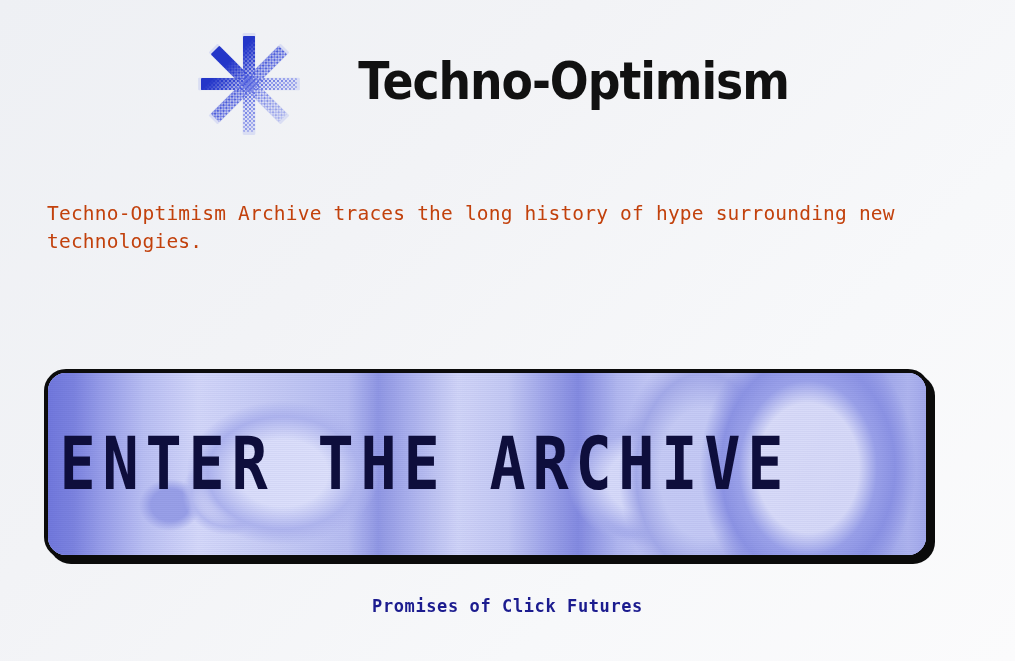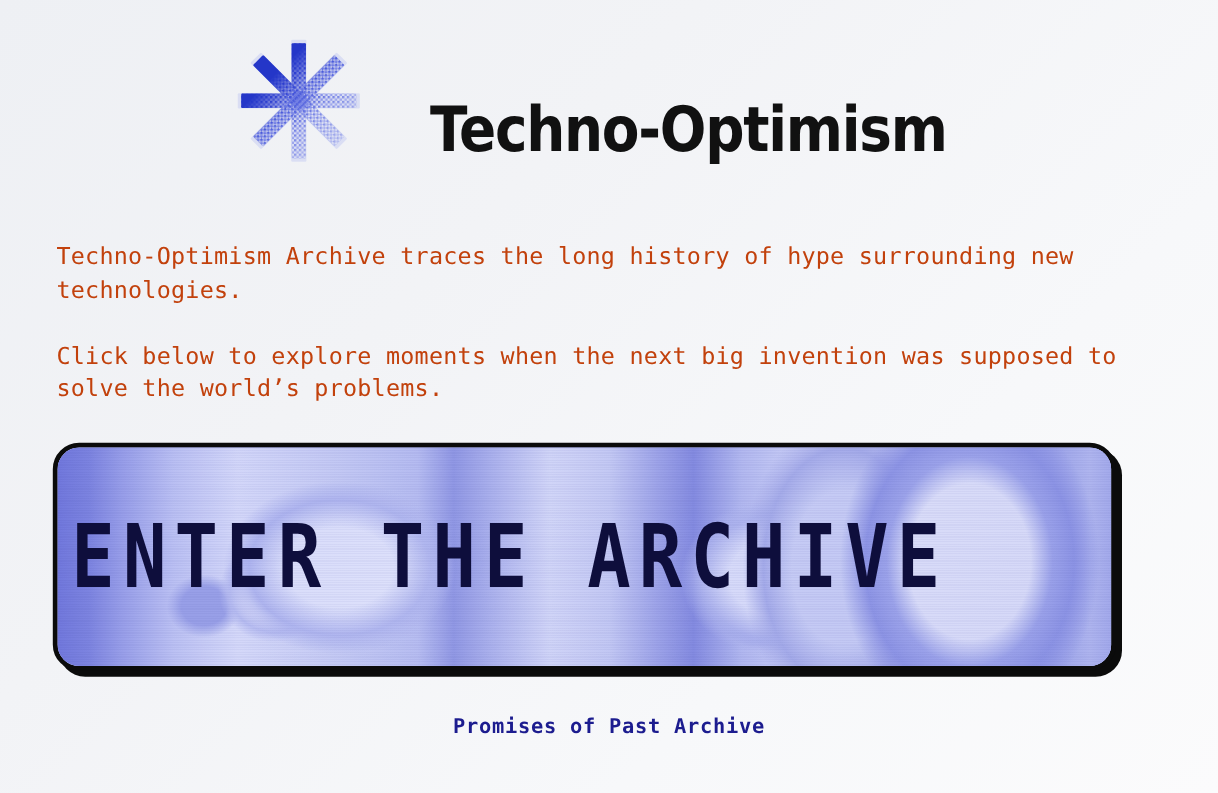--- a/index.html
+++ b/index.html
@@ -26,21 +26,21 @@
   
   .header {
     width: 100%;
     padding-top: 26px;
     display: flex;
     justify-content: center;
   }
 
   .logo-lockup {
     display: flex;
-    align-items: flex-end;
+    align-items: center;
     gap: 28px;
   }
 
   .logo-mark {
     width: 104px;
     height: 104px;
     position: relative;
     flex: 0 0 auto;
     margin-top: 6px;
   }
@@ -288,30 +288,29 @@
 
       <div class="wordmark">
         <div class="wordmark-top">Techno-Optimism</div>
       </div>
 
     </div>
   </header>
 
   <section class="intro">
     <p>Techno-Optimism Archive traces the long history of hype surrounding new technologies.</p>
-    <p>Click below to explore moments when the next big invention was supposed to solve the world’s problems.</p>
   </section>
 
   <div class="cta-wrap">
     <div class="cta-shadow"></div>
     <button class="cta-button" type="button">
       <span class="cta-photo"></span>
       <span class="cta-grain"></span>
       <span class="cta-tint"></span>
       <span class="cta-label">ENTER THE ARCHIVE</span>
     </button>
   </div>
 
   <footer class="footer">
-    <span class="footer-text">Promises of Past Archive</span>
+    <span class="footer-text">Promises of Click Futures</span>
   </footer>
 
 </div>
 
 </body></html>

